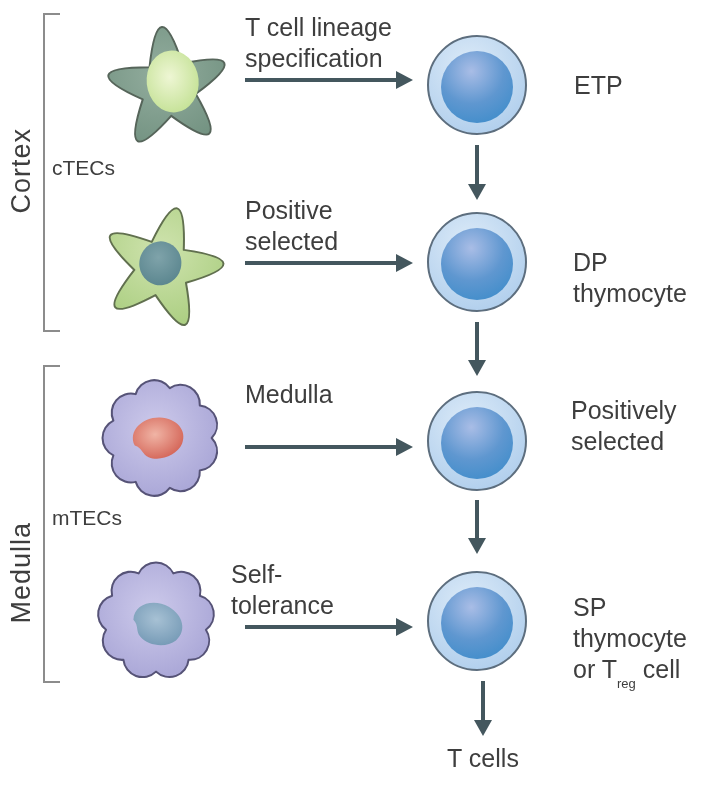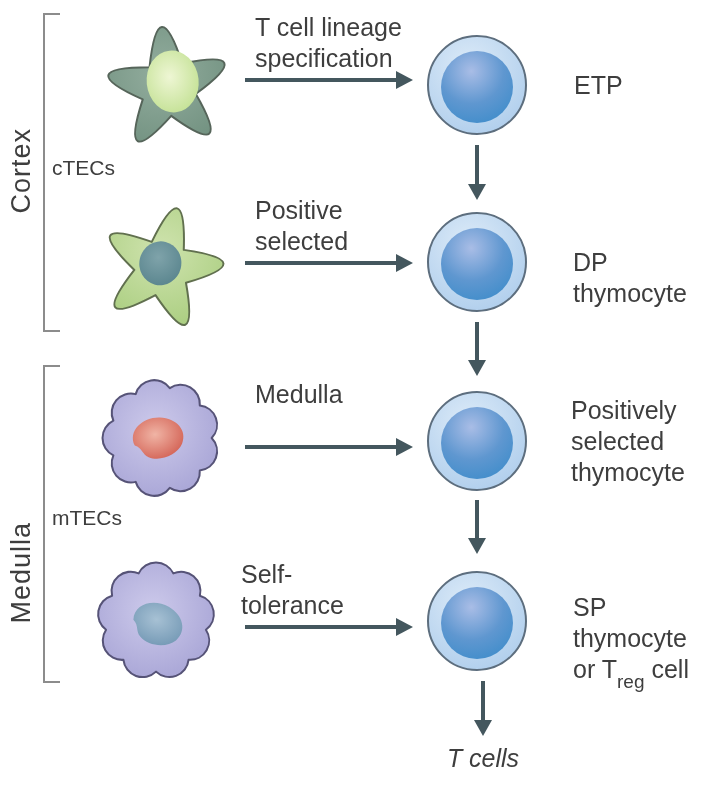--- a/index.html
+++ b/index.html
@@ -40,39 +40,37 @@
     color: var(--color-text);
   }
 
   
   .group-label { position: absolute; font-size: 21px; color: var(--color-text); }
   .process-label {
     position: absolute;
     font-size: 25px;
     line-height: 31px;
     color: var(--color-text);
-    margin-left: 10px;
   }
   .result-label {
     position: absolute;
     font-size: 25px;
     line-height: 31px;
     color: var(--color-text);
     margin-left: 28px;
   }
   .final-label {
     position: absolute;
     font-size: 25px;
     color: var(--color-text);
     text-align: center;
     width: 140px;
-    font-style: italic;
   }
   sub.treg-sub {
-    font-size: 19px;
+    font-size: 13px;
     position: relative;
     top: 4px;
     line-height: 0;
   }
   .suffix-gap { margin-left: 7px; }
 
   
   .h-arrow {
     position: absolute;
     height: 4px;
@@ -215,21 +213,20 @@
   </div>
   <div class="h-arrow" style="left:245px; top:445px;"></div>
 
   <svg class="abs" style="left:425px; top:389px;" width="104" height="104" viewBox="0 0 104 104">
     <circle cx="52" cy="52" r="49" fill="url(#g-thy-outer)" stroke="var(--color-thymocyte-stroke)" stroke-width="2"></circle>
     <circle cx="52" cy="54" r="36" fill="url(#g-thy-inner)"></circle>
   </svg>
   <div class="result-label" style="left:543px; top:395px;">
     <div>Positively</div>
     <div>selected</div>
-    <div>thymocyte</div>
   </div>
 
   <div class="v-arrow" style="left:475px; top:500px; height:39px;"></div>
 
   <svg class="abs" style="left:80px; top:545px; transform:rotate(10deg);" width="152" height="152" viewBox="0 0 150 150">
     <path d="M125,75 A19 19 0 0 1 113.3,107.1 A19 19 0 0 1 83.7,124.2 A19 19 0 0 1 50,118.3 A19 19 0 0 1 28,92.1 A19 19 0 0 1 28,57.9 A19 19 0 0 1 50,31.7 A19 19 0 0 1 83.7,25.8 A19 19 0 0 1 113.3,42.9 A19 19 0 0 1 125,75 Z" fill="url(#g-mtec)" stroke="var(--color-mtec-stroke)" stroke-width="2" stroke-linejoin="round"></path>
     <g transform="translate(41,50) rotate(6 34 27)">
       <path d="M 12 30 C 8 14, 26 4, 42 8 C 58 12, 66 26, 58 38 C 51 48, 33 51, 23 44 C 17 40, 19 34, 12 30 Z" fill="url(#g-mtec-nuc-blue)"></path>
     </g>
   </svg>

